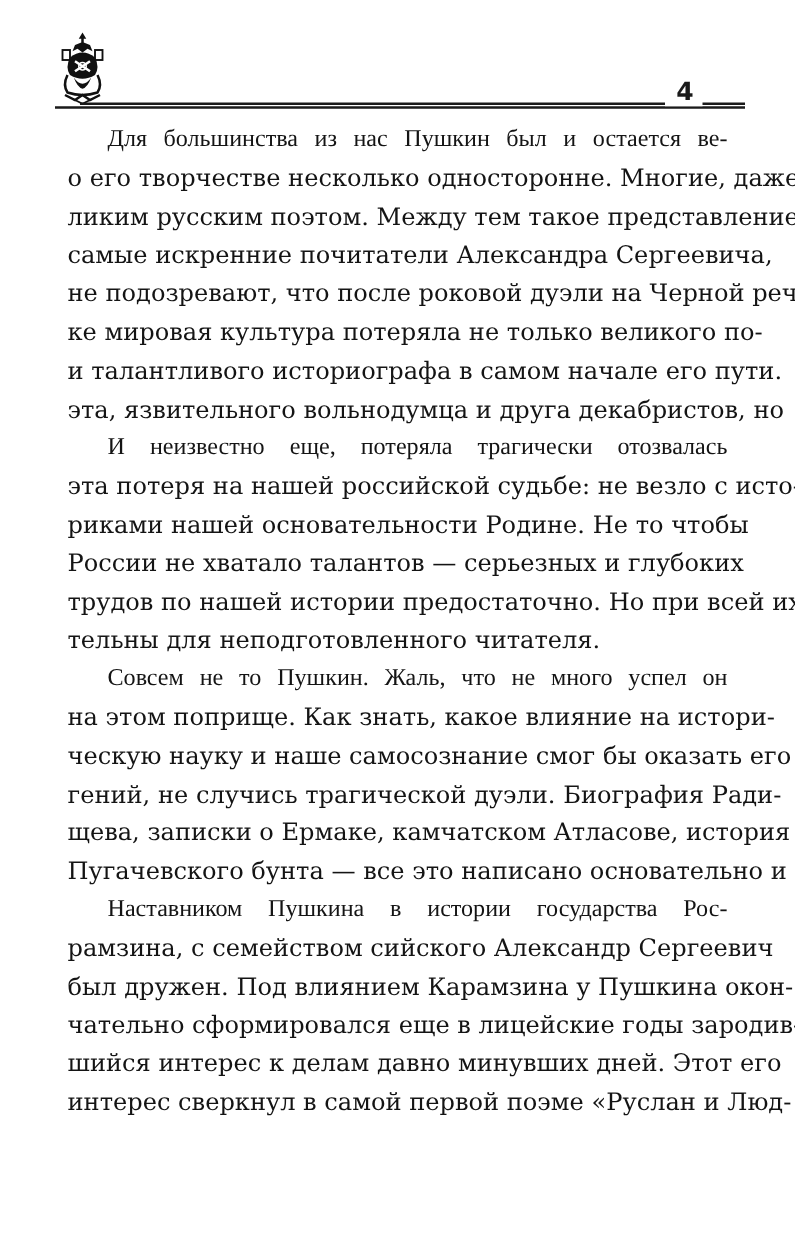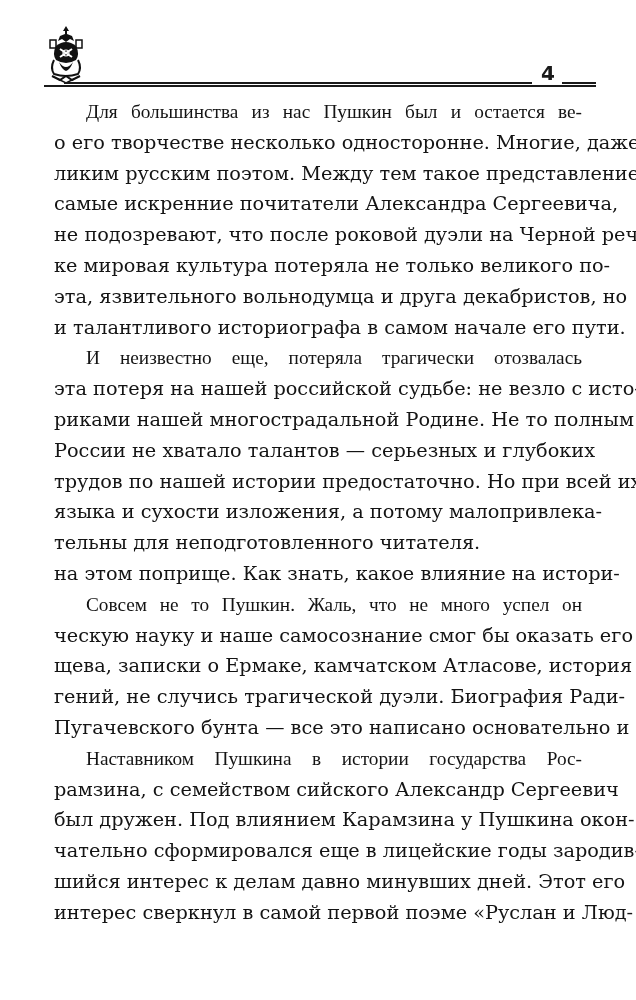--- a/index.html
+++ b/index.html
@@ -112,38 +112,37 @@
 </div>
 
 <div class="text-block">
   <div>
     <span class="line first">Для большинства из нас Пушкин был и остается ве-</span>
     <span class="line">о его творчестве несколько одностороннe. Многие, даже</span>
     <span class="line">ликим русским поэтом. Между тем такое представление</span>
     <span class="line">самые искренние почитатели Александра Сергеевича,</span>
     <span class="line">не подозревают, что после роковой дуэли на Черной реч-</span>
     <span class="line">ке мировая культура потеряла не только великого по-</span>
+    <span class="line last">и талантливого историографа в самом начале его пути.</span>
     <span class="line">эта, язвительного вольнодумца и друга декабристов, но</span>
-    <span class="line last">и талантливого историографа в самом начале его пути.</span>
   </div>
   <div>
     <span class="line first">И неизвестно еще, потеряла трагически отозвалась</span>
     <span class="line">эта потеря на нашей российской судьбе: не везло с исто-</span>
-    <span class="line">риками нашей многострадальной Родине. Не то полным</span>
+    <span class="line">риками нашей основательности Родине. Не то чтобы</span>
     <span class="line">России не хватало талантов — серьезных и глубоких</span>
     <span class="line">трудов по нашей истории предостаточно. Но при всей их</span>
-    <span class="line">языка и сухости изложения, а потому малопривлека-</span>
     <span class="line last">тельны для неподготовленного читателя.</span>
   </div>
   <div>
+    <span class="line first">Совсем не то Пушкин. Жаль, что не много успел он</span>
     <span class="line">на этом поприще. Как знать, какое влияние на истори-</span>
-    <span class="line first">Совсем не то Пушкин. Жаль, что не много успел он</span>
     <span class="line">ческую науку и наше самосознание смог бы оказать его</span>
+    <span class="line">гений, не случись трагической дуэли. Биография Ради-</span>
     <span class="line">щева, записки о Ермаке, камчатском Атласове, история</span>
-    <span class="line">гений, не случись трагической дуэли. Биография Ради-</span>
     <span class="line">Пугачевского бунта — все это написано основательно и</span>
   </div>
   <div>
     <span class="line first">Наставником Пушкина в истории государства Рос-</span>
     <span class="line">рамзина, с семейством сийского Александр Сергеевич</span>
     <span class="line">был дружен. Под влиянием Карамзина у Пушкина окон-</span>
     <span class="line">чательно сформировался еще в лицейские годы зародив-</span>
     <span class="line">шийся интерес к делам давно минувших дней. Этот его</span>
     <span class="line">интерес сверкнул в самой первой поэме «Руслан и Люд-</span>
   </div>

